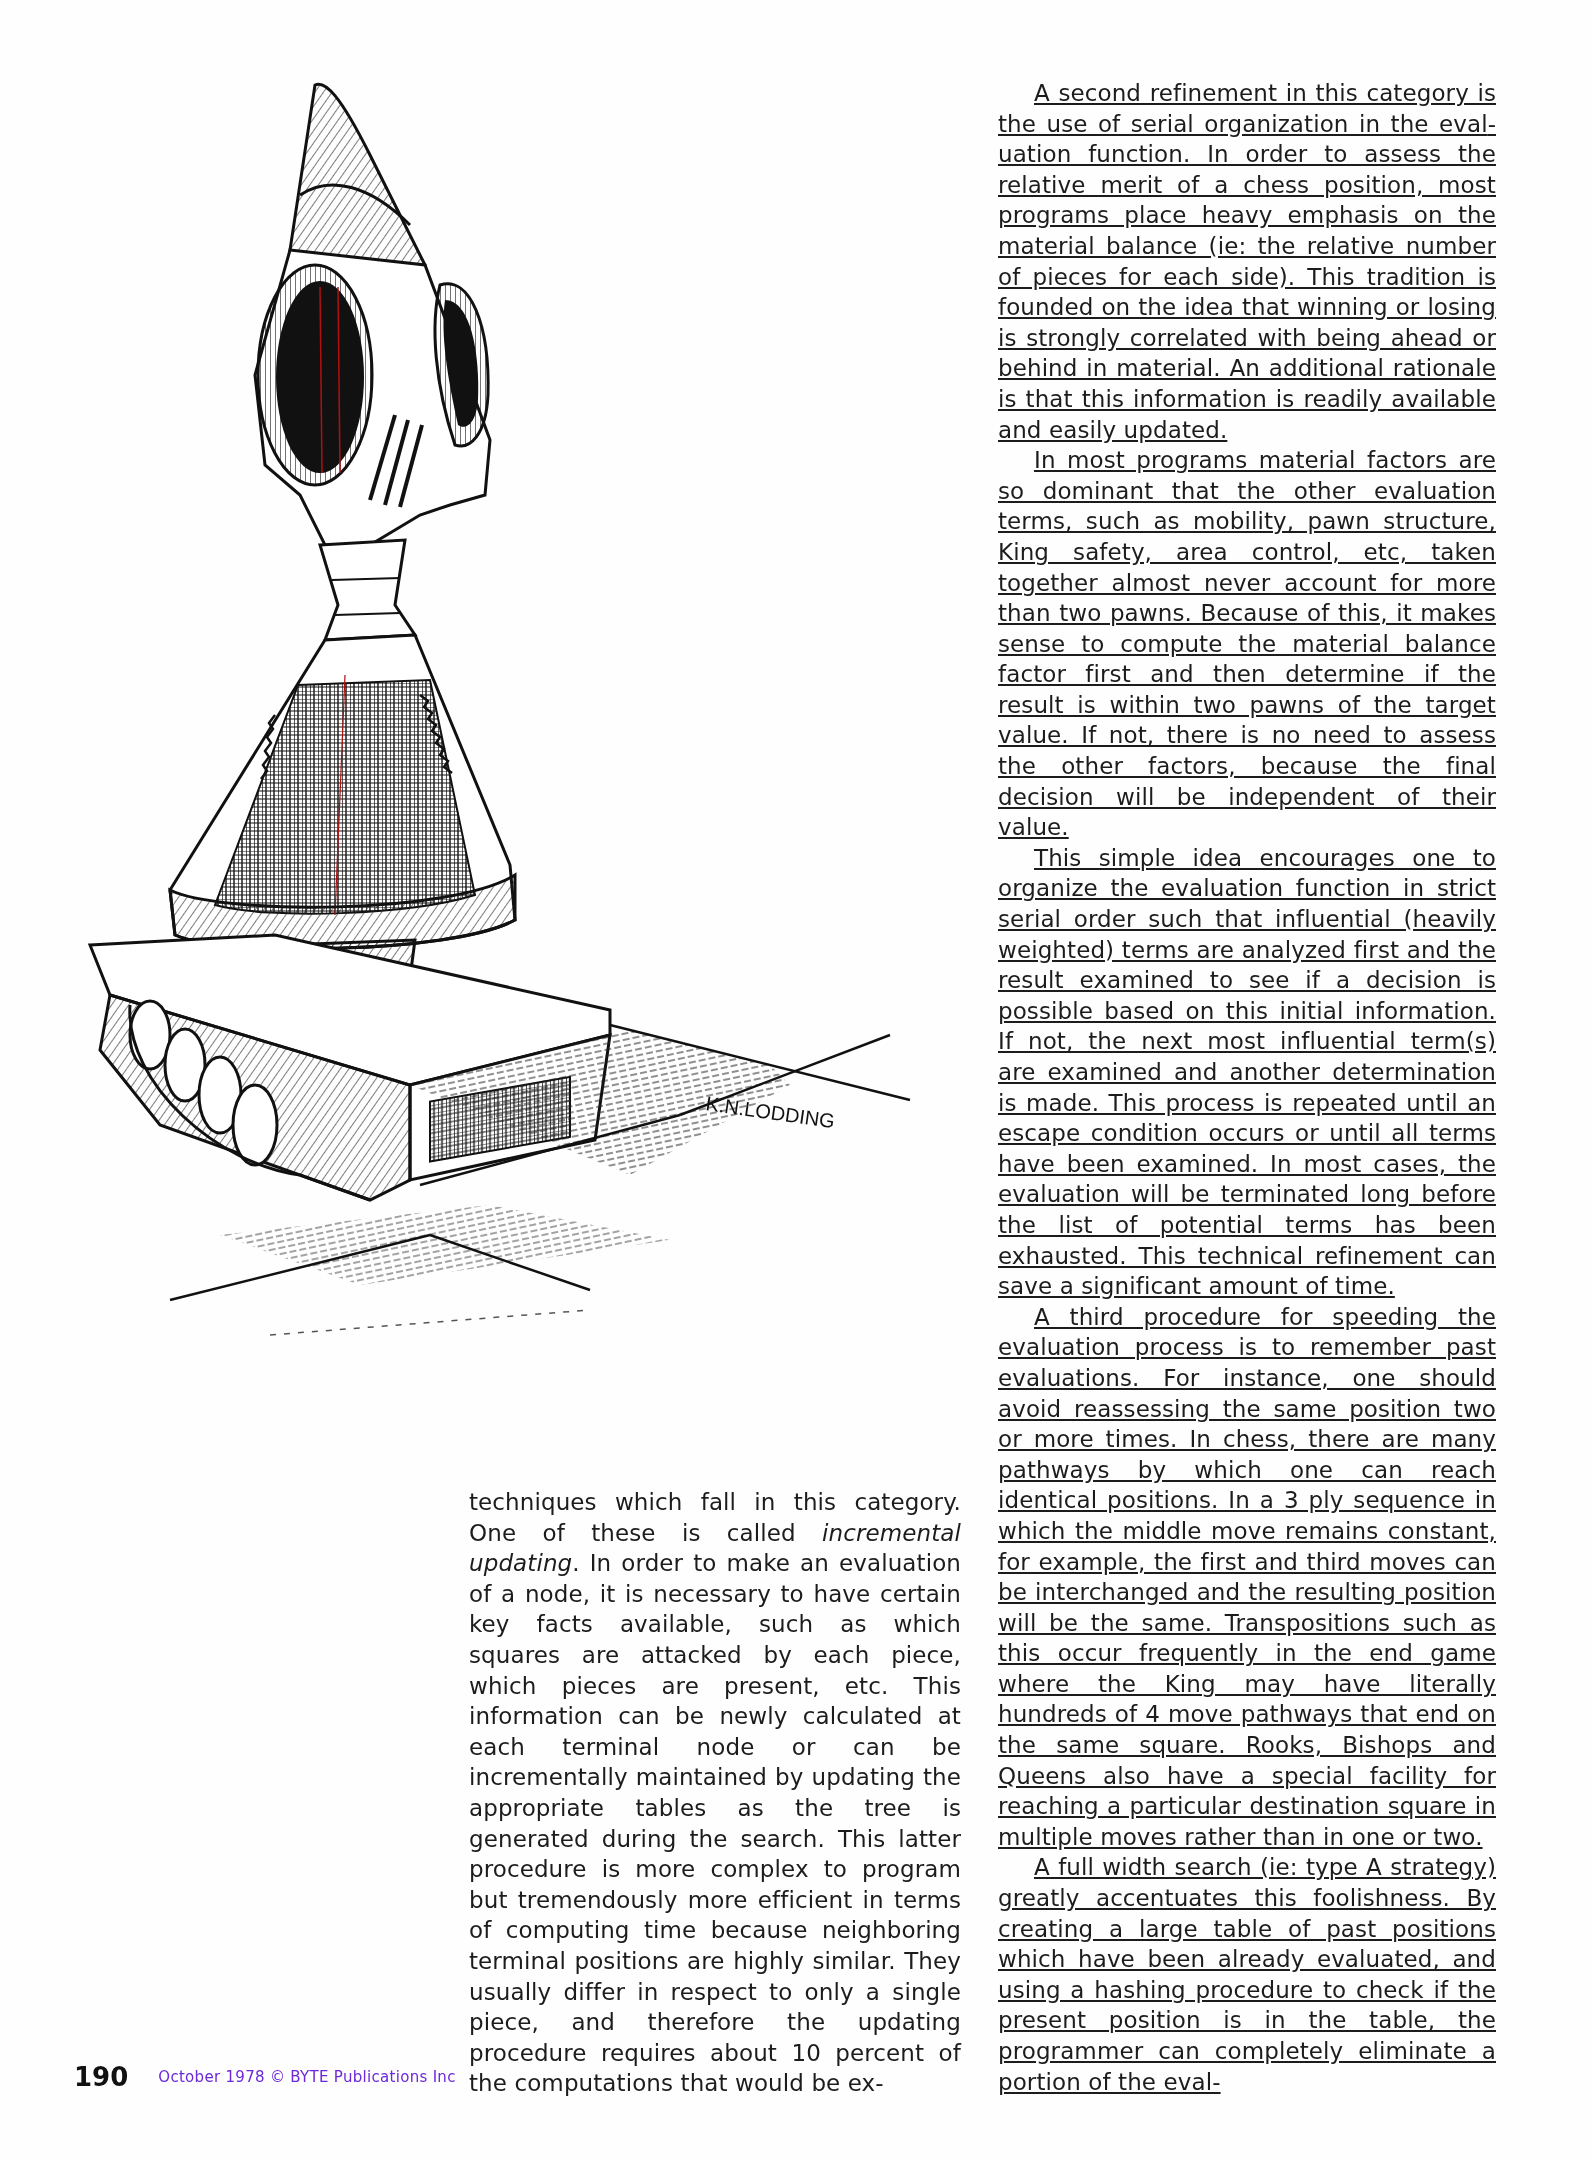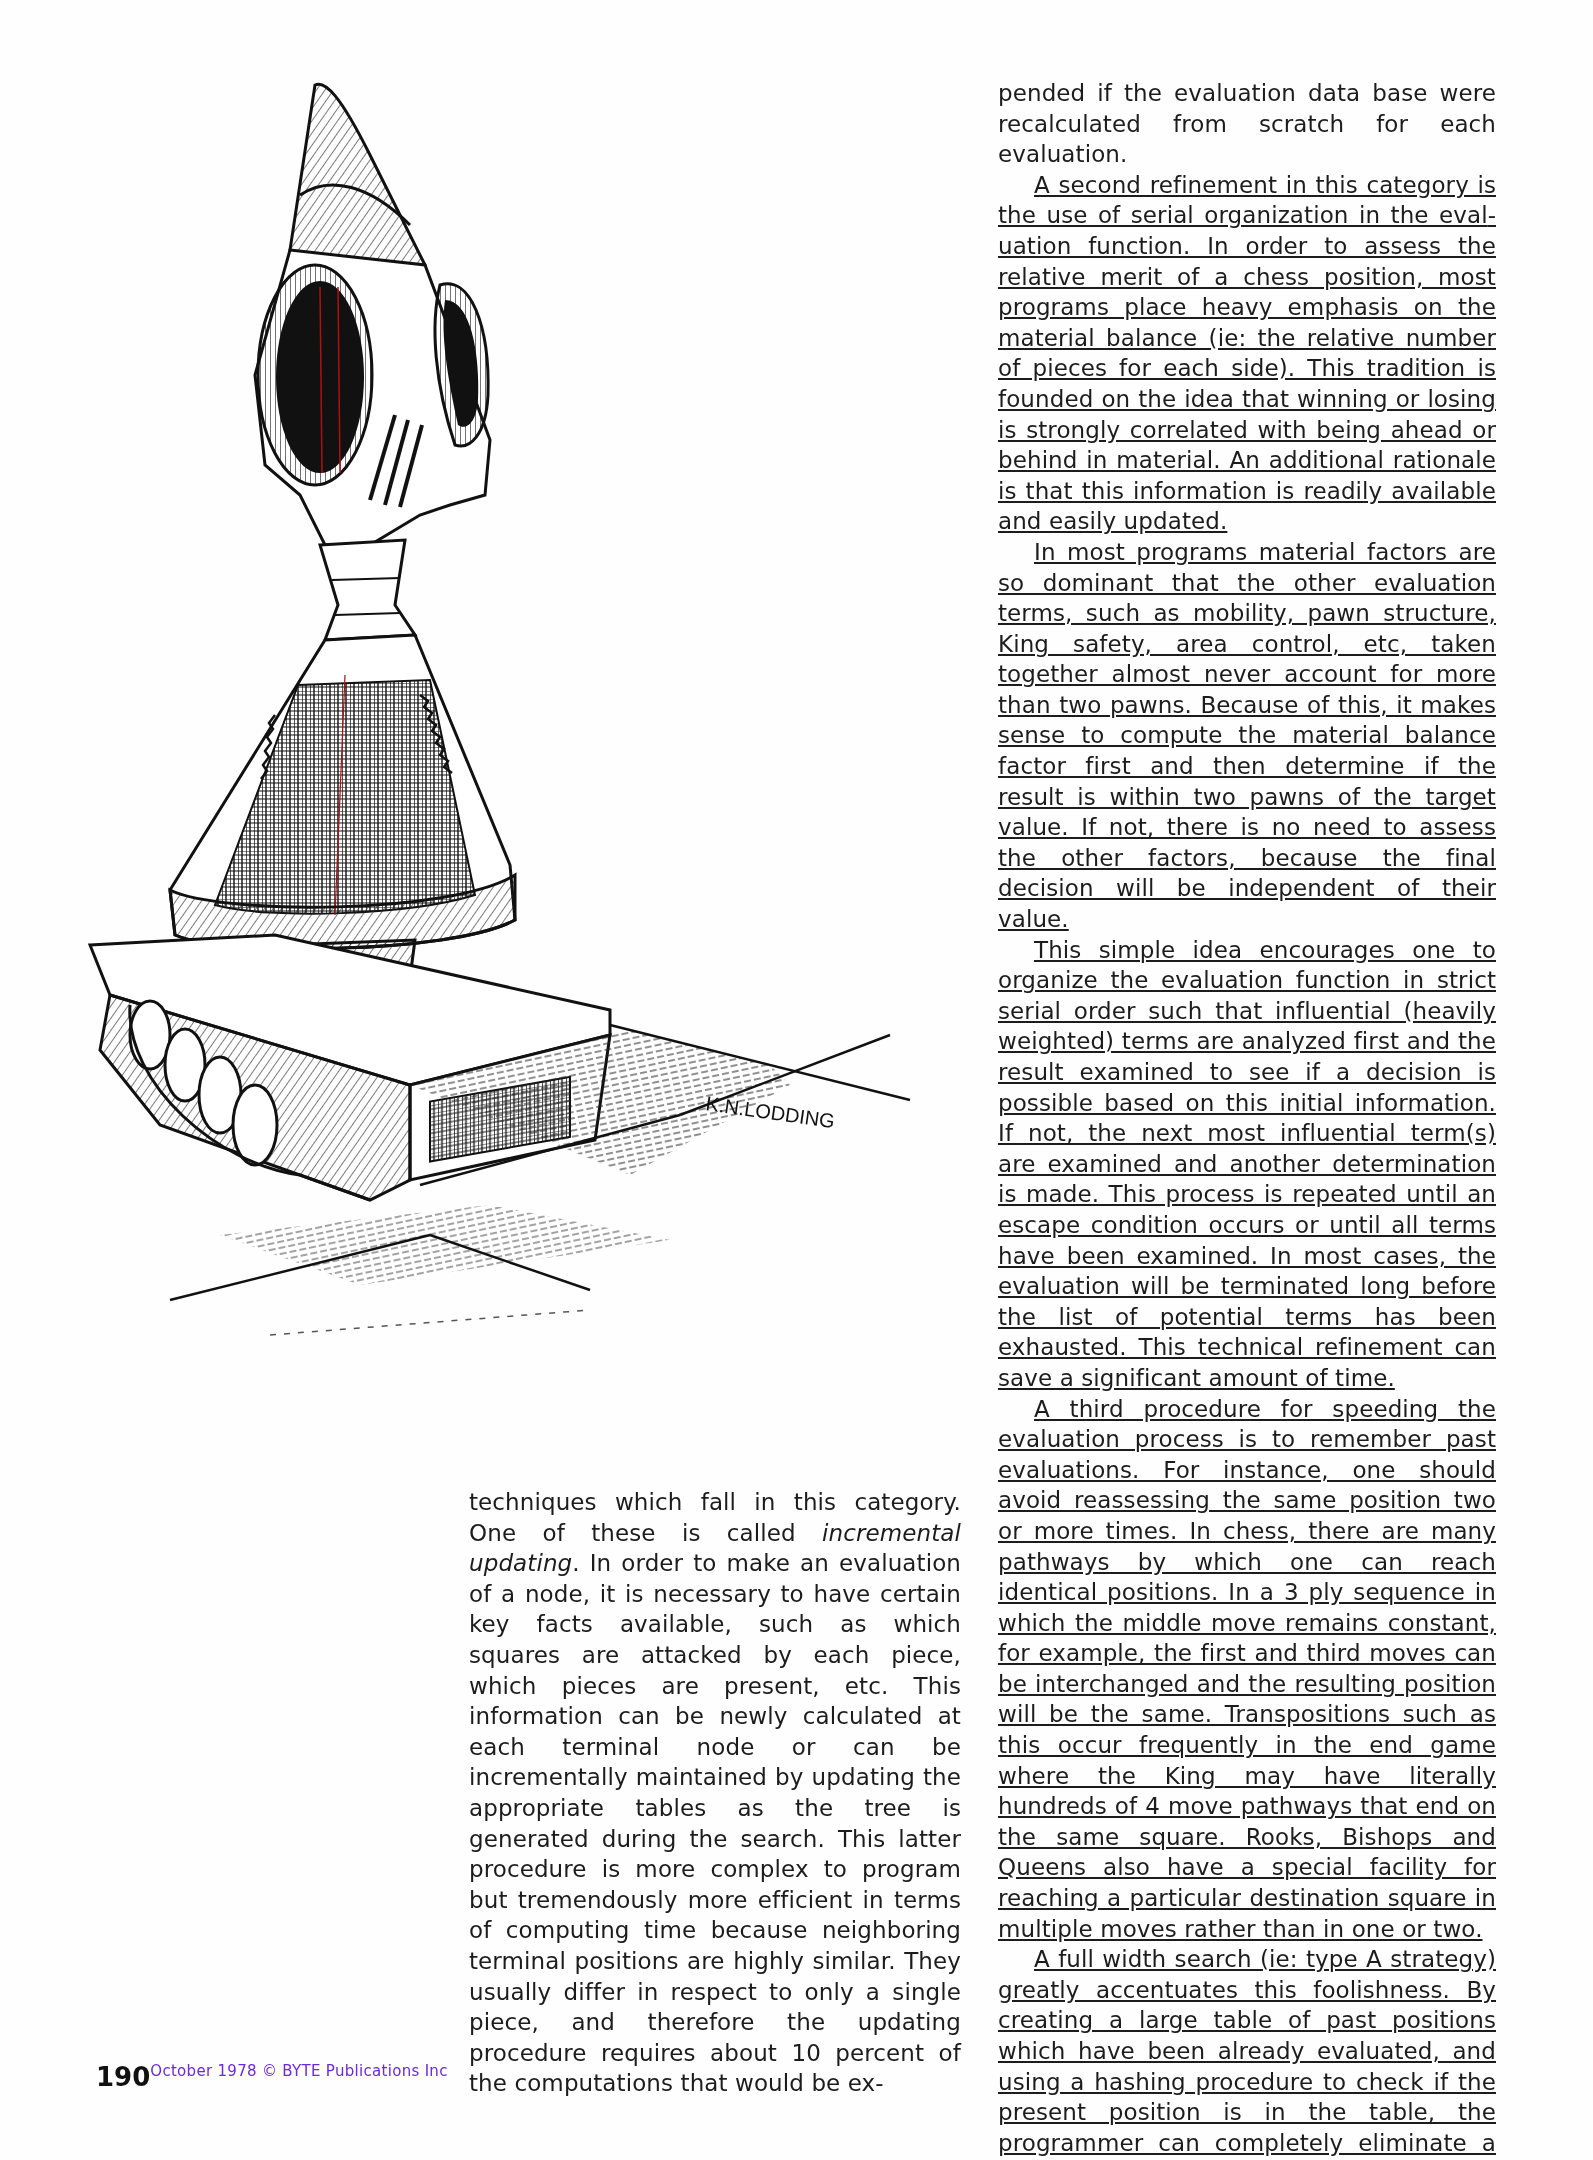--- a/index.html
+++ b/index.html
@@ -23,22 +23,22 @@
     letter-spacing: 0.1px;
     hyphens: manual;
   }
   .col-left { left: 469px; top: 1487px; width: 492px; }
   .col-right { left: 998px; top: 78px; width: 498px; }
   .column p { margin: 0; }
   .column p.indent { text-indent: 36px; text-decoration: underline; }
   .column em { font-style: italic; }
 
   .footer {
-    position: absolute; left: 96px; top: 2062px;
-    display: flex; align-items: flex-start; 
+    position: absolute; left: 74px; top: 2062px;
+    display: flex; align-items: center; gap: 30px;
   }
   .page-number { font-weight: bold; font-size: 26px; color: #111; }
   .credit { font-size: 15px; color: #6d28d9; letter-spacing: 0.3px; }
 </style>
 </head>
 <body>
 
 <div class="page">
 
   <div class="illustration">
@@ -117,21 +117,20 @@
     </svg>
   </div>
 
   <div class="column col-left">
     <p>
       <span>techniques which fall in this category. One of these is called </span><em>incremental updating</em><span>. In order to make an evaluation of a node, it is necessary to have certain key facts available, such as which squares are attacked by each piece, which pieces are present, etc. This information can be newly calculated at each terminal node or can be incrementally maintained by updating the appropriate tables as the tree is generated during the search. This latter procedure is more com­plex to program but tremendously more efficient in terms of computing time because neighboring terminal positions are highly similar. They usually differ in respect to only a single piece, and therefore the up­dating procedure requires about 10 percent of the computations that would be ex-</span>
     </p>
   </div>
 
   <div class="column col-right">
-    <p>pended if the evaluation data base were recalculated from scratch for each evaluation.</p>
     <p class="indent">A second refinement in this category is the use of serial organization in the eval­uation function. In order to assess the relative merit of a chess position, most programs place heavy emphasis on the material bal­ance (ie: the relative number of pieces for each side). This tradition is founded on the idea that winning or losing is strongly correlated with being ahead or behind in material. An additional rationale is that this information is readily available and easily updated.</p>
     <p class="indent">In most programs material factors are so dominant that the other evaluation terms, such as mobility, pawn structure, King safety, area control, etc, taken together almost never account for more than two pawns. Because of this, it makes sense to compute the material balance factor first and then determine if the result is within two pawns of the target value. If not, there is no need to assess the other factors, because the final decision will be independent of their value.</p>
     <p class="indent">This simple idea encourages one to organ­ize the evaluation function in strict serial order such that influential (heavily weighted) terms are analyzed first and the result ex­amined to see if a decision is possible based on this initial information. If not, the next most influential term(s) are examined and another determination is made. This process is repeated until an escape condition occurs or until all terms have been examined. In most cases, the evaluation will be terminated long before the list of potential terms has been exhausted. This technical refinement can save a significant amount of time.</p>
     <p class="indent">A third procedure for speeding the eval­uation process is to remember past evalua­tions. For instance, one should avoid re­assessing the same position two or more times. In chess, there are many pathways by which one can reach identical positions. In a 3 ply sequence in which the middle move remains constant, for example, the first and third moves can be interchanged and the resulting position will be the same. Trans­positions such as this occur frequently in the end game where the King may have literally hundreds of 4 move pathways that end on the same square. Rooks, Bishops and Queens also have a special facility for reaching a particular destination square in multiple moves rather than in one or two.</p>
     <p class="indent">A full width search (ie: type A strategy) greatly accentuates this foolishness. By creating a large table of past positions which have been already evaluated, and using a hashing procedure to check if the present position is in the table, the programmer can completely eliminate a portion of the eval-</p>
   </div>
 
   <div class="footer">
     <span class="page-number">190</span>
     <span class="credit">October 1978 © BYTE Publications Inc</span>

